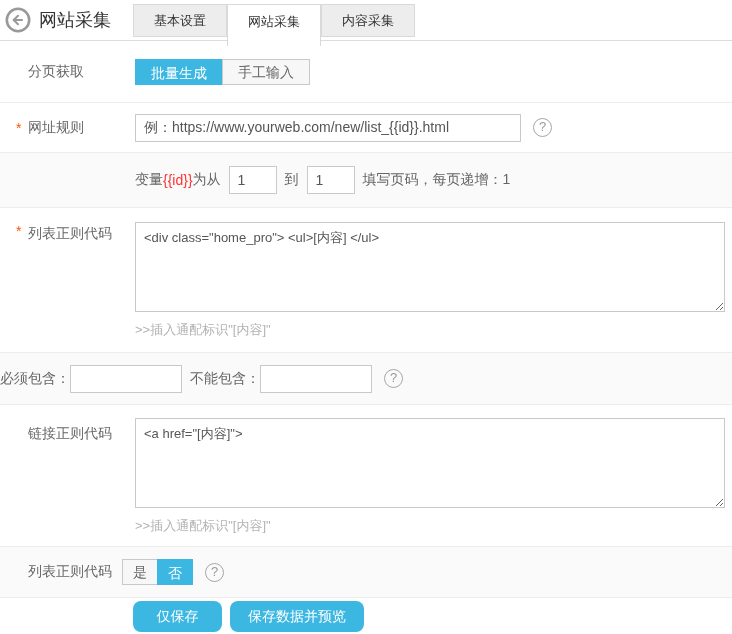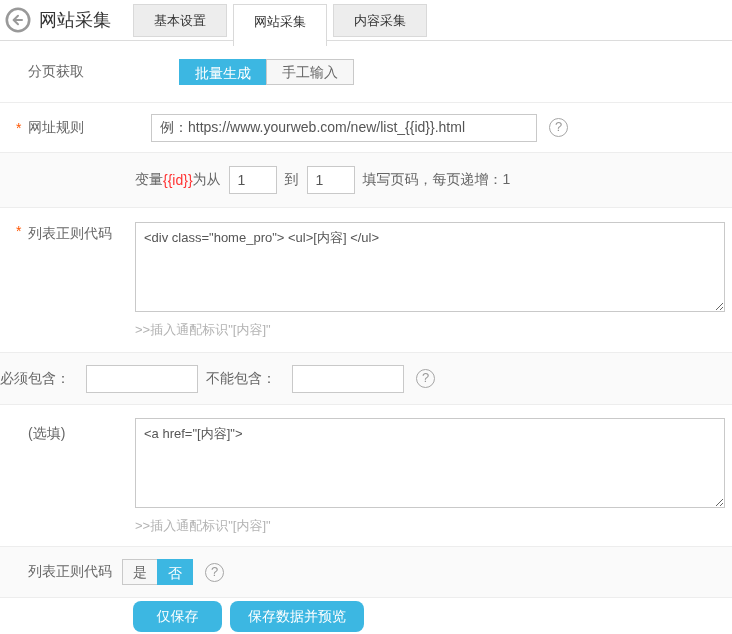--- a/index.html
+++ b/index.html
@@ -8,59 +8,59 @@
   body {
     width:732px; height:634px; overflow:hidden; position:relative;
     font-family:"Liberation Sans","DejaVu Sans",sans-serif;
     font-size:14px; color:#666;
   }
   
   .header { height:41px; border-bottom:1px solid #dcdcdc; position:relative; }
   .header-left { position:absolute; left:5px; top:7px; display:flex; align-items:center; }
   .back-btn { width:26px; height:26px; cursor:pointer; display:block; }
   .page-title { font-size:18px; color:#333; margin-left:8px; white-space:nowrap; }
-  .tabs { position:absolute; left:133px; top:4px; display:flex; gap:6px; align-items:flex-start; z-index:2; }
+  .tabs { position:absolute; left:133px; top:4px; display:flex; align-items:flex-start; z-index:2; }
   .tab {
     height:33px; line-height:31px; padding:0 20px; background:#ededed;
     border:1px solid #d9d9d9; font-size:13px; color:#333; cursor:pointer; white-space:nowrap;
   }
   .tab.active {
     background:#fff; border-bottom:none; height:42px; line-height:33px; position:relative; z-index:3;
   }
   
   .row { display:flex; align-items:center; border-bottom:1px solid #ededed; }
   .row.shade { background:#fafafa;align-items:center; }
   .row.top { align-items:flex-start; }
   .label-col { width:135px; flex:none; position:relative; padding-left:28px; color:#666; }
   .label-col .req { position:absolute; left:16px; top:1px; color:var(--required); }
   .content-col { flex:1; display:flex; align-items:center; }
   .stack { display:flex; flex-direction:column; align-items:flex-start; }
   
-  .r-pagination { height:62px;gap:44px; }
+  .r-pagination { height:62px; }
   .r-url { height:50px; }
   .r-variable { height:55px; }
   .r-listregex { height:145px; padding-top:14px; }
   .r-listregex .label-col { padding-top:3px; }
   .r-linkrule { height:52px; }
   .r-linkregex { height:142px; padding-top:13px; }
   .r-linkregex .label-col { padding-top:3px; display:flex; flex-direction:column; line-height:24px; }
   .r-thumb { height:51px; }
   .r-actions { border-bottom:none; padding:3px 0 0 133px; align-items:flex-start; }
   
   .seg { display:flex; }
   .seg-btn {
     height:26px; line-height:24px; padding:0 15px; font-size:14px; cursor:pointer;
     background:#f7f7f7; border:1px solid #c9c9c9; color:#666; white-space:nowrap;
   }
   .seg-btn.active { background:var(--accent); border-color:var(--accent); color:#fff; line-height:26px; }
   .seg-btn + .seg-btn { margin-left:-1px; }
   .seg.small .seg-btn { padding:0 10px; }
   .ti {
     height:28px; border:1px solid #c9c9c9; padding:0 8px; font-size:14px; color:#555;
-    background:#fff; font-family:inherit; outline:none;margin-left:16px;
+    background:#fff; font-family:inherit; outline:none;
   }
   .ti-url { width:386px; }
   .ti-num { width:48px; margin:0 8px; }
   .ti-rule { width:112px; }
   textarea.ta {
     width:590px; height:90px; border:1px solid #c9c9c9; padding:5px 8px;
     font-size:13px; color:#555; font-family:"Liberation Sans","DejaVu Sans",sans-serif;
     resize:both; outline:none; line-height:1.5;
   }
   .hint { color:#b3b3b3; font-size:13px; margin-top:9px; cursor:pointer; }
@@ -143,21 +143,21 @@
     <span>必须包含：</span>
     <input type="text" class="ti ti-rule" value="" style="">
     <span style="margin-left:8px">不能包含：</span>
     <input type="text" class="ti ti-rule" value="" style="">
     <span class="help">?</span>
   </div>
 </div>
 
 <div class="row r-linkregex top">
   <div class="label-col">
-    <span>(选填)</span>
+    <span>链接正则代码</span>
   </div>
   <div class="content-col stack">
     <textarea class="ta" style="">&lt;a href="[内容]"&gt;</textarea>
     <span class="hint">&gt;&gt;插入通配标识"[内容]"</span>
   </div>
 </div>
 
 <div class="row r-thumb shade">
   <div class="label-col" style="width:auto; padding-right:10px;">列表正则代码</div>
   <div class="content-col">

